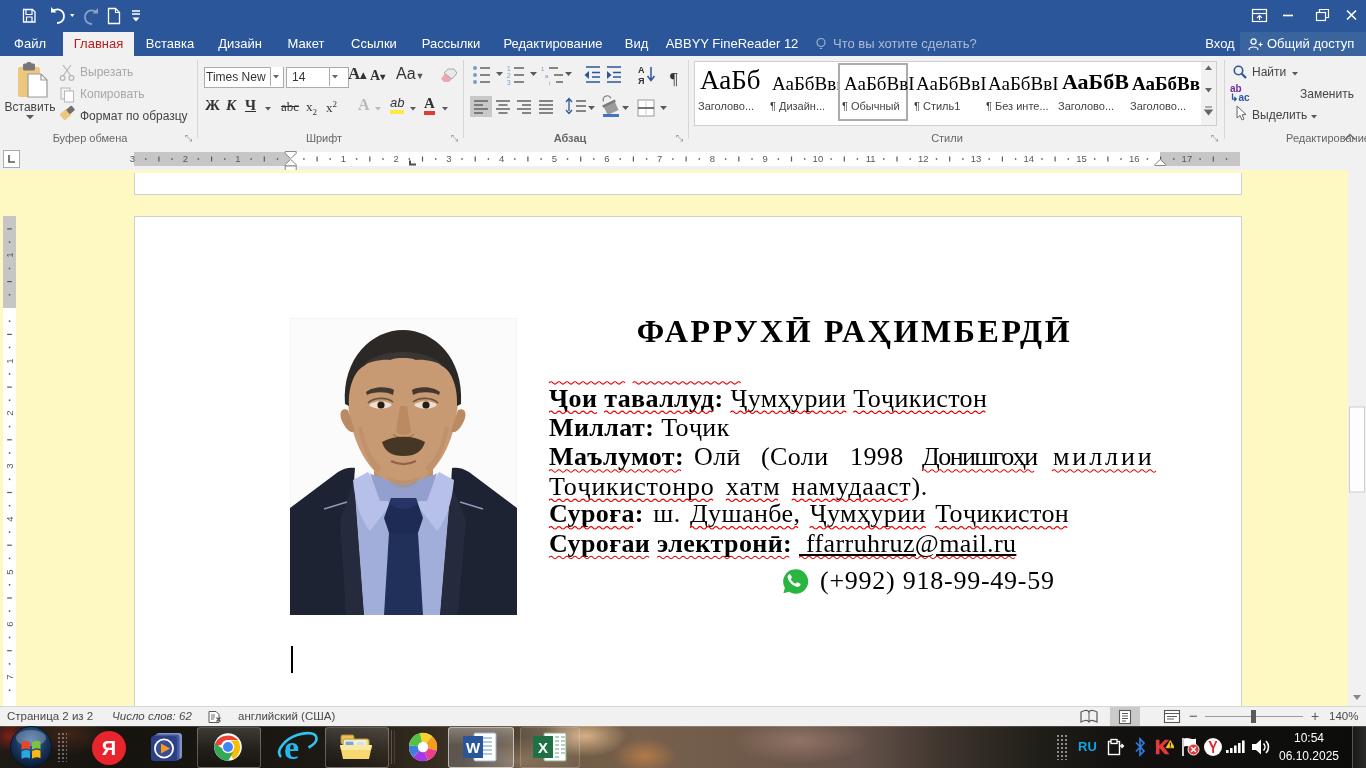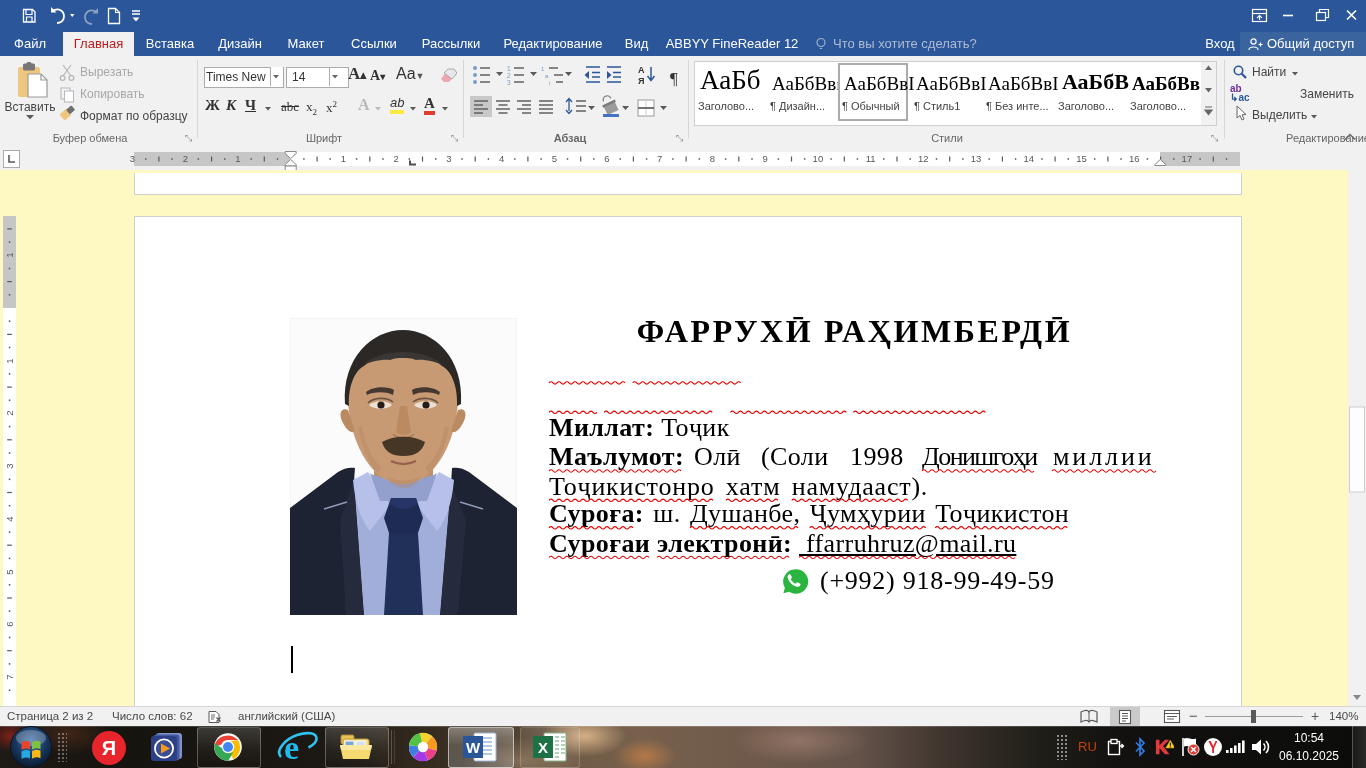--- a/index.html
+++ b/index.html
@@ -523,20 +523,21 @@
       <path d="M92 124 c12 -7 31 -7 43 0 c-3 10 -10 14 -21.5 14 c-11.5 0 -18.5 -4 -21.5 -14 z" fill="#463626"></path>
 
       <path d="M101 143 c8 4 17 4 25 0" stroke="#96604a" stroke-width="2.4" fill="none"></path>
 
       <path d="M72 108 c2 16 10 34 20 42 l-4 5 c-10 -9 -16 -27 -20 -45 z" fill="#b5875f" opacity="0.45"></path>
       <path d="M155 108 c-2 16 -10 34 -20 42 l4 5 c10 -9 16 -27 20 -45 z" fill="#b5875f" opacity="0.45"></path>
       <path d="M96 158 c10 6 25 6 35 0 c-4 8 -10 12 -17.5 12 c-7.5 0 -13.5 -4 -17.5 -12 z" fill="#b5875f" opacity="0.4"></path>
     </svg>
 
     <div class="doc" style="left:549px;top:143px;width:611px;text-align:center;font-weight:bold;font-size:32px;letter-spacing:2.6px;">ФАРРУХӢ РАҲИМБЕРДӢ</div>
+    <div class="doc" style="left:549px;top:213.6px;"><b><span class="q">Ҷои</span> <span class="q">таваллуд</span>:</b> <span class="q">Ҷумҳурии</span> <span class="q">Тоҷикистон</span></div>
     <div class="doc" style="left:549px;top:242.7px;"><b>Миллат:</b> Тоҷик</div>
     <div class="doc" style="left:549px;top:272.3px;"><b><span class="q">Маълумот:</span></b></div>
     <div class="doc" style="left:694px;top:272.3px;">Олӣ</div>
     <div class="doc" style="left:761px;top:272.3px;">(Соли</div>
     <div class="doc" style="left:850px;top:272.3px;">1998</div>
     <div class="doc" style="left:922px;top:272.3px;letter-spacing:-1.55px;"><span class="q">Донишгоҳи</span></div>
     <div class="doc" style="left:1053px;top:272.3px;letter-spacing:2.9px;"><span class="q">миллии</span></div>
     <div class="doc" style="left:549px;top:301.6px;word-spacing:4px;letter-spacing:0.8px;"><span class="q">Тоҷикистонро</span> <span class="q">хатм</span> <span class="q">намудааст</span>).</div>
     <div class="doc" style="left:549px;top:358.8px;"><b><span class="q">Суроғаи</span> <span class="q">электронӣ</span>:</b>&nbsp;<span class="q" style="text-decoration:underline;">&nbsp;ffarruhruz@mail.ru</span></div>
     <div class="doc" style="left:549px;top:329.1px;word-spacing:2.5px;"><b><span class="q">Суроға</span>:</b> ш. <span class="q">Душанбе,</span> <span class="q">Ҷумҳурии</span> <span class="q">Тоҷикистон</span></div>
@@ -573,21 +574,21 @@
 
     <div style="position:absolute;left:1348px;top:-23px;width:18px;height:559px;background:#f1f1f1;"></div>
     <svg style="position:absolute;left:1348px;top:-23px" width="18" height="559">
       <path d="M5 13 l8 0 l-4 -5 z" fill="#868686"></path>
       <rect x="1.5" y="260" width="15" height="85" fill="#fdfdfd" stroke="#cecece"></rect>
       <path d="M5 548 l8 0 l-4 5 z" fill="#868686"></path>
     </svg>
   </div>
   <div class="abs" id="statusbar">
     <div style="position:absolute;left:7px;top:0;line-height:19px;">Страница 2 из 2</div>
-    <div style="position:absolute;left:112px;top:0;line-height:19px;">Число слов: 62</div>
+    <div style="position:absolute;left:112px;top:0;line-height:19px;font-style:italic;">Число слов: 62</div>
     <svg style="position:absolute;left:207px;top:3px" width="15" height="14" viewBox="0 0 15 14">
       <path d="M2 1.5 h7 l3 3 v8 h-10 z" fill="#fff" stroke="#595959" stroke-width="1"></path>
       <path d="M4 5 h4 M4 7 h4 M4 9 h3" stroke="#595959" stroke-width="0.9"></path>
       <path d="M9.5 7.5 l4 4 m0 -4 l-4 4" stroke="#595959" stroke-width="1.2"></path>
     </svg>
     <div style="position:absolute;left:238px;top:0;line-height:19px;">английский (США)</div>
     <svg style="position:absolute;left:1079px;top:2px" width="20" height="16" viewBox="0 0 20 16">
       <path d="M2 3 c4 -2 7 -2 8 0 c1 -2 4 -2 8 0 v10 c-4 -2 -7 -2 -8 0 c-1 -2 -4 -2 -8 0 z" fill="none" stroke="#595959" stroke-width="1.2"></path>
       <path d="M10 3 v10" stroke="#595959" stroke-width="1"></path>
     </svg>
@@ -701,21 +702,21 @@
 
     <div class="tbtn" style="left:520px;width:58px;border-color:rgba(255,255,255,0.18);background:linear-gradient(180deg,rgba(255,255,255,0.10),rgba(255,255,255,0.03));"></div>
     <svg style="position:absolute;left:532px;top:6px" width="36" height="30" viewBox="0 0 36 30">
       <rect x="12" y="1" width="22" height="28" rx="1" fill="#fff" stroke="#83b28a" stroke-width="1"></rect>
       <path d="M17 5 h4 M23 5 h4 M29 5 h4 M17 9 h4 M23 9 h4 M29 9 h4 M17 13 h4 M23 13 h4 M29 13 h4 M17 17 h4 M23 17 h4 M29 17 h4 M17 21 h4 M23 21 h4 M29 21 h4 M17 25 h4 M23 25 h4" stroke="#9dc2a4" stroke-width="1.4"></path>
       <rect x="1" y="4" width="20" height="22" fill="#1e7145"></rect>
       <text x="11" y="21" font-size="15" font-weight="bold" fill="#fff" text-anchor="middle" font-family="Liberation Sans">X</text>
     </svg>
 
     <div style="position:absolute;left:1056px;top:8px;width:12px;height:26px;background:radial-gradient(rgba(255,255,255,0.5) 1px, transparent 1.2px);background-size:4px 4px;"></div>
-    <div style="position:absolute;left:1078px;top:0;height:29px;line-height:42px;color:#c2410c;font-size:13px;">RU</div>
+    <div style="position:absolute;left:1078px;top:0;height:29px;line-height:42px;color:#0ea5e9;font-size:13px;font-weight:bold;">RU</div>
     <svg style="position:absolute;left:1106px;top:12px" width="19" height="19" viewBox="0 0 19 19">
       <rect x="2.5" y="3.5" width="11" height="13" fill="none" stroke="#fff" stroke-width="1.4"></rect>
       <rect x="5" y="1.5" width="6" height="4" fill="#1b1b1b" stroke="#fff" stroke-width="1.3"></rect>
       <path d="M13.5 8 l4 0 m-2 -2 l2 2 l-2 2" stroke="#fff" stroke-width="1.3" fill="none"></path>
     </svg>
     <svg style="position:absolute;left:1132px;top:11px" width="16" height="20" viewBox="0 0 16 20">
       <path d="M4 5.5 L12 14 L8 18 L8 2 L12 6 L4 14.5" stroke="#2f7de1" stroke-width="1.7" fill="none"></path>
     </svg>
     <svg style="position:absolute;left:1154px;top:12px" width="20" height="18" viewBox="0 0 22 20">
       <path d="M2 2 h4 v6 l6 -6 h5 l-7 7 l7 9 h-5 l-6 -7 v7 h-4 z" fill="#e23a3a"></path>

